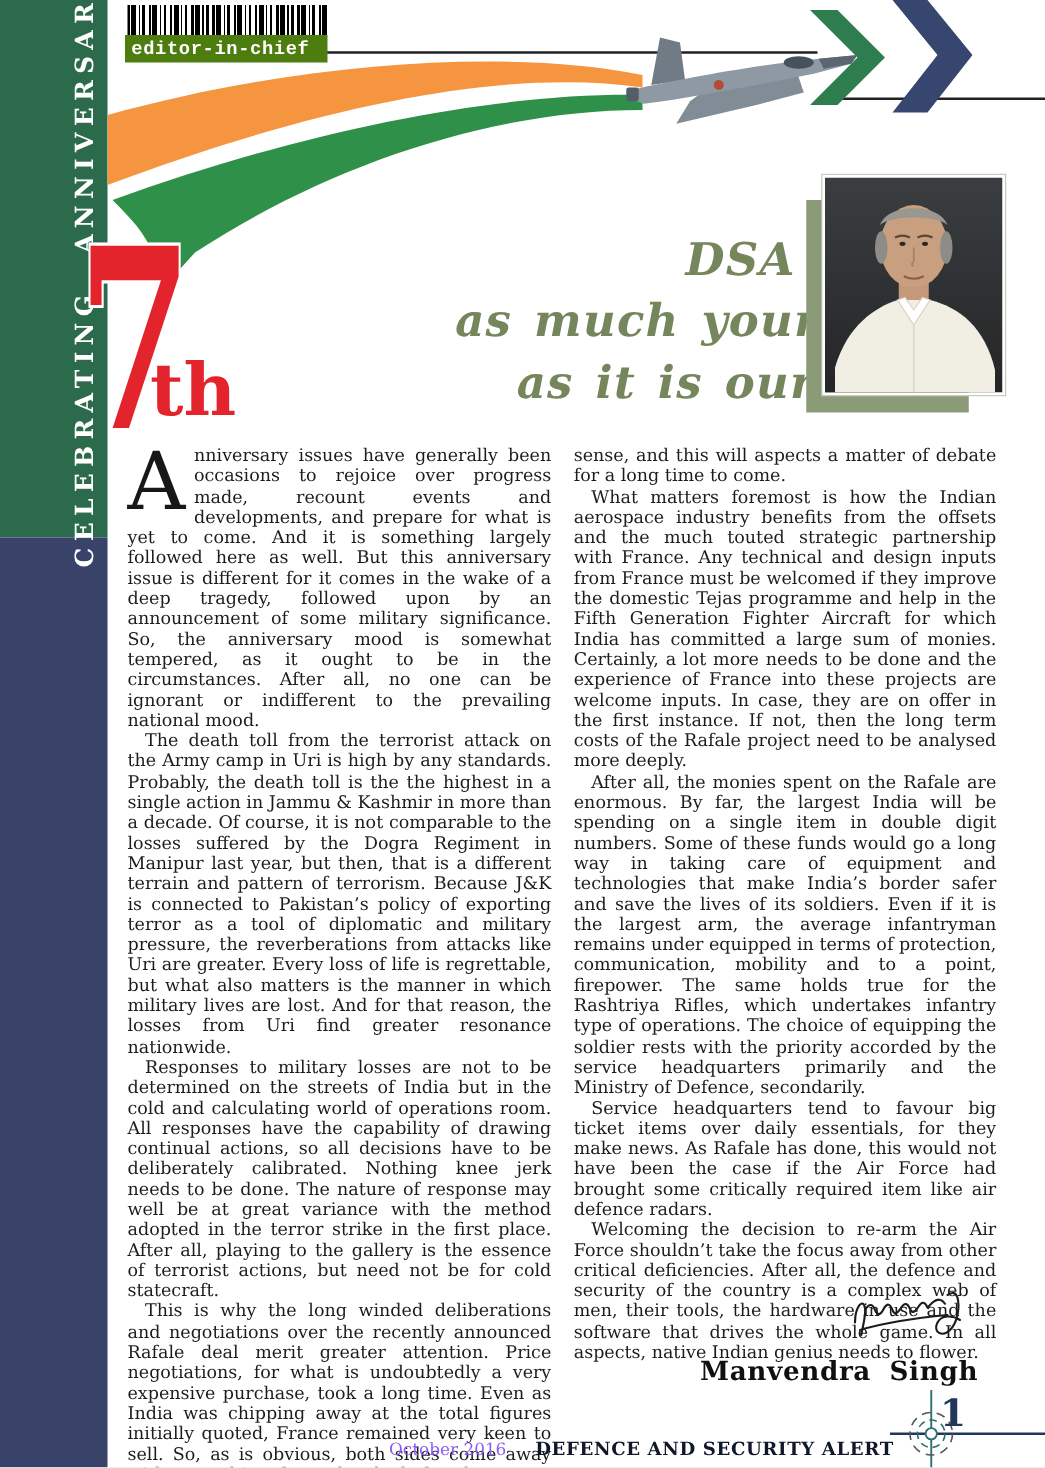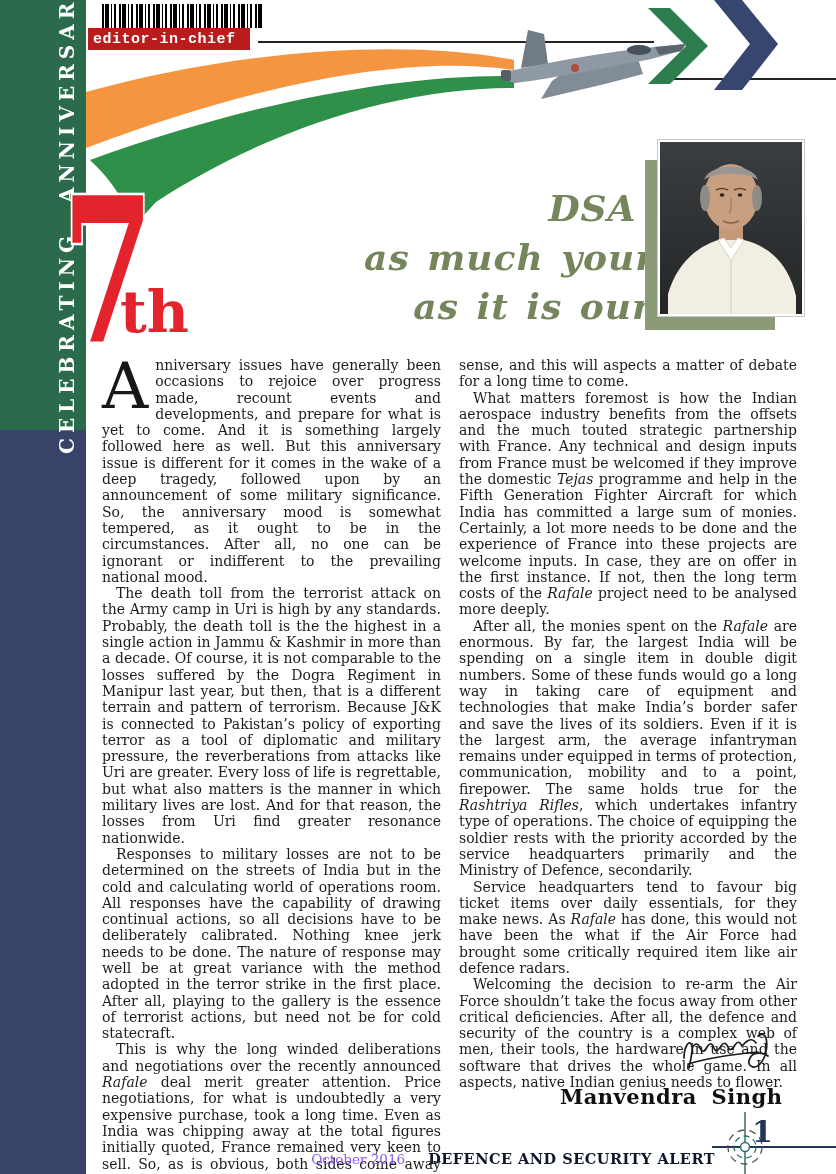--- a/index.html
+++ b/index.html
@@ -17,22 +17,22 @@
     display:flex;align-items:center;justify-content:center;
     font-weight:bold;font-size:20px;letter-spacing:5px;word-spacing:16px;
     color:#ffffff;white-space:nowrap;
   }
   
   .barcode{
     position:absolute;left:102px;top:4px;width:160px;height:24px;z-index:5;
     background:repeating-linear-gradient(90deg,#000 0 2px,#fff 2px 3px,#000 3px 7px,#fff 7px 9px,#000 9px 10px,#fff 10px 12px,#000 12px 14px,#fff 14px 17px);
   }
   .section-label{
-    position:absolute;left:88px;top:28px;width:162px;height:22px;z-index:5;
-    background:#b91c1c;color:#fff;display:flex;align-items:center;
+    position:absolute;left:100px;top:28px;width:162px;height:22px;z-index:5;
+    background:#4d7c0f;color:#fff;display:flex;align-items:center;
     font-family:"Liberation Mono", monospace;font-weight:bold;font-size:15px;
     padding-left:5px;box-sizing:border-box;letter-spacing:0.5px;
   }
   
   .rule-1{position:absolute;left:258px;top:41px;width:396px;height:1.5px;background:#222;z-index:1;}
   .rule-2{position:absolute;left:664px;top:78px;width:172px;height:1.5px;background:#222;z-index:1;}
   
   .swoosh{position:absolute;left:86px;top:30px;z-index:2;}
   .jet{position:absolute;left:455px;top:22px;z-index:3;}
   .chevrons{position:absolute;left:648px;top:0;z-index:2;}
@@ -46,21 +46,21 @@
   }
   
   .photo-mat{position:absolute;left:645px;top:160px;width:130px;height:170px;background:var(--photo-mat-green);z-index:2;}
   .photo{position:absolute;left:658px;top:140px;width:142px;height:172px;z-index:3;border:2px solid #fff;box-shadow:0 0 0 1px #c9c9c1;}
   
   .col{position:absolute;top:357px;z-index:2;font-size:14px;line-height:16.3px;text-align:justify;}
   .col-left{left:102px;width:339px;}
   .col-right{left:459px;width:338px;}
   .col p{margin:0;}
   .col p.indent{text-indent:14px;}
-  .col .it{font-style:italic;}
+  .col .it{}
   .dropcap{
     float:left;font-size:64px;line-height:52px;padding:3px 7px 0 0;
     font-family:"DejaVu Serif", serif;color:#171717;
   }
   
   .signature{position:absolute;left:678px;top:1028px;z-index:2;}
   .author{
     position:absolute;left:560px;top:1084px;width:230px;z-index:2;
     font-weight:bold;font-size:21px;letter-spacing:0.5px;
     word-spacing:7px;color:#101010;
@@ -151,21 +151,21 @@
   <div class="col col-left">
       <p class="para"><span class="dropcap">A</span><span>nniversary issues have generally been occasions to rejoice over progress made, recount events and developments, and prepare for what is yet to come. And it is something largely followed here as well. But this anniversary issue is different for it comes in the wake of a deep tragedy, followed upon by an announcement of some military significance. So, the anniversary mood is somewhat tempered, as it ought to be in the circumstances. After all, no one can be ignorant or indifferent to the prevailing national mood.</span></p>
       <p class="para indent"><span>The death toll from the terrorist attack on the Army camp in Uri is high by any standards. Probably, the death toll is the the highest in a single action in Jammu &amp; Kashmir in more than a decade. Of course, it is not comparable to the losses suffered by the Dogra Regiment in Manipur last year, but then, that is a different terrain and pattern of terrorism. Because J&amp;K is connected to Pakistan’s policy of exporting terror as a tool of diplomatic and military pressure, the reverberations from attacks like Uri are greater. Every loss of life is regrettable, but what also matters is the manner in which military lives are lost. And for that reason, the losses from Uri find greater resonance nationwide.</span></p>
       <p class="para indent"><span>Responses to military losses are not to be determined on the streets of India but in the cold and calculating world of operations room. All responses have the capability of drawing continual actions, so all decisions have to be deliberately calibrated. Nothing knee jerk needs to be done. The nature of response may well be at great variance with the method adopted in the terror strike in the first place. After all, playing to the gallery is the essence of terrorist actions, but need not be for cold statecraft.</span></p>
       <p class="para indent"><span>This is why the long winded deliberations and negotiations over the recently announced </span><span class="it">Rafale</span><span> deal merit greater attention. Price negotiations, for what is undoubtedly a very expensive purchase, took a long time. Even as India was chipping away at the total figures initially quoted, France remained very keen to sell. So, as is obvious, both sides come away with something from the deal, for they seem pleased with the final outcome. It is a moot point whether a total of 36 aircraft makes operational and logistical</span></p>
     </div>
   <div class="col col-right">
       <p class="para"><span>sense, and this will aspects a matter of debate for a long time to come.</span></p>
       <p class="para indent"><span>What matters foremost is how the Indian aerospace industry benefits from the offsets and the much touted strategic partnership with France. Any technical and design inputs from France must be welcomed if they improve the domestic </span><span class="it">Tejas</span><span> programme and help in the Fifth Generation Fighter Aircraft for which India has committed a large sum of monies. Certainly, a lot more needs to be done and the experience of France into these projects are welcome inputs. In case, they are on offer in the first instance. If not, then the long term costs of the </span><span class="it">Rafale</span><span> project need to be analysed more deeply.</span></p>
       <p class="para indent"><span>After all, the monies spent on the </span><span class="it">Rafale</span><span> are enormous. By far, the largest India will be spending on a single item in double digit numbers. Some of these funds would go a long way in taking care of equipment and technologies that make India’s border safer and save the lives of its soldiers. Even if it is the largest arm, the average infantryman remains under equipped in terms of protection, communication, mobility and to a point, firepower. The same holds true for the </span><span class="it">Rashtriya Rifles</span><span>, which undertakes infantry type of operations. The choice of equipping the soldier rests with the priority accorded by the service headquarters primarily and the Ministry of Defence, secondarily.</span></p>
-      <p class="para indent"><span>Service headquarters tend to favour big ticket items over daily essentials, for they make news. As </span><span class="it">Rafale</span><span> has done, this would not have been the what if the Air Force had brought some critically required item like air defence radars.</span></p>
+      <p class="para indent"><span>Service headquarters tend to favour big ticket items over daily essentials, for they make news. As </span><span class="it">Rafale</span><span> has done, this would not have been the case if the Air Force had brought some critically required item like air defence radars.</span></p>
       <p class="para indent"><span>Welcoming the decision to re-arm the Air Force shouldn’t take the focus away from other critical deficiencies. After all, the defence and security of the country is a complex web of men, their tools, the hardware in use and the software that drives the whole game. In all aspects, native Indian genius needs to flower.</span></p>
     </div>
 
   <svg class="signature" width="115" height="58" viewBox="0 0 115 58">
     <path d="M6,30 C6,18 12,10 14,18 C15,24 12,34 11,40 M14,20 Q19,12 22,20 Q25,27 29,19 Q33,12 36,20 Q38,26 43,18 Q47,12 50,19 Q52,25 57,17 Q61,11 64,18 L68,14 Q74,9 78,15 M80,8 Q86,4 88,10 C90,18 88,30 82,36 C76,42 68,38 72,30 C75,24 84,24 90,28 M10,36 C30,30 58,26 80,24" fill="none" stroke="#1c1c1c" stroke-width="1.7" stroke-linecap="round"></path>
   </svg>
   <div class="author">Manvendra Singh</div>
 
   <div class="footer-text">
     <span class="footer-month">October 2016</span>

